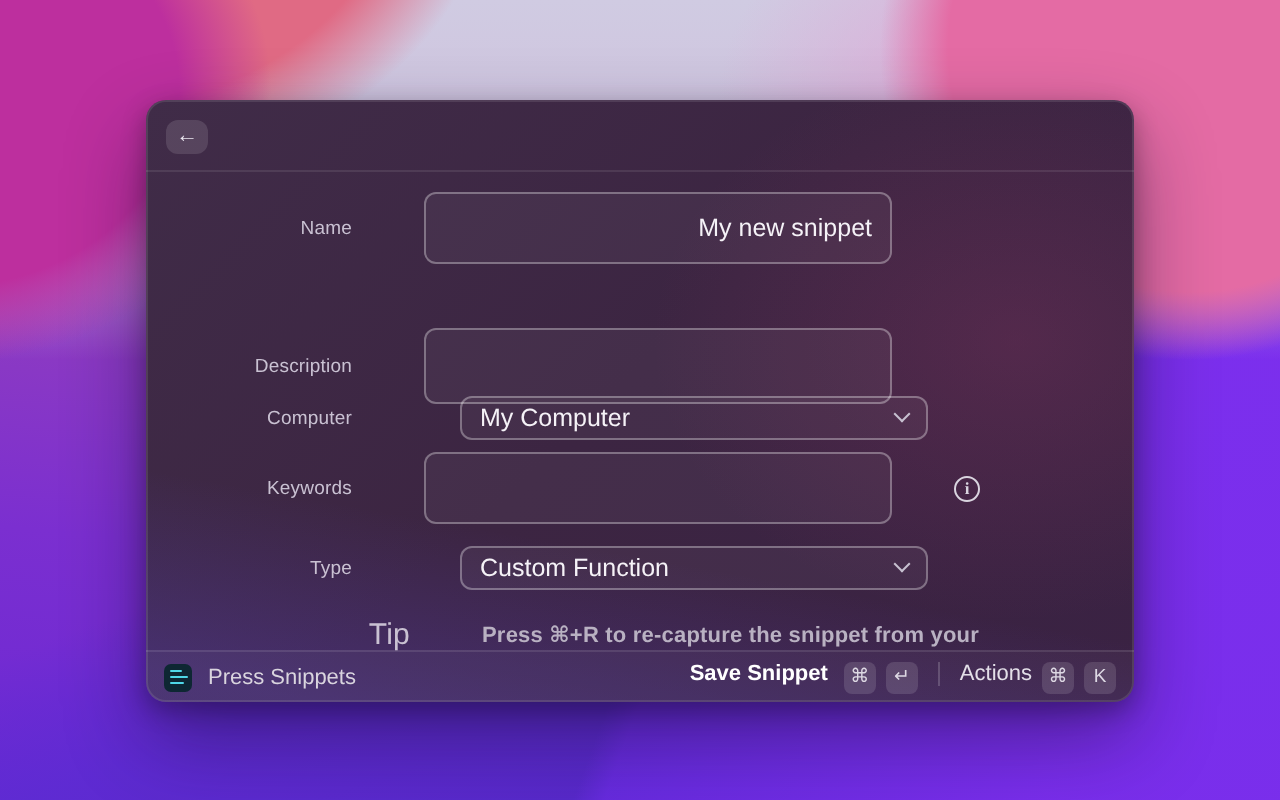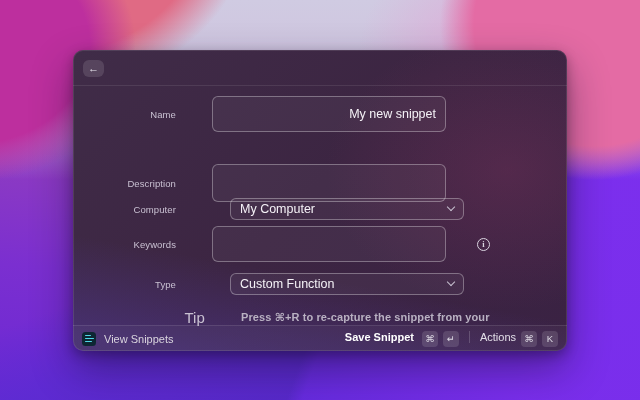--- a/index.html
+++ b/index.html
@@ -161,21 +161,21 @@
     <div class="tip-text">Press ⌘+R to re-capture the snippet from your</div>
   </div>
 
   <div class="footer">
     <div class="footer-left">
       <span class="snippets-icon">
         <i class="l1"></i>
           <i class="l2"></i>
           <i class="l3"></i>
       </span>
-      <span class="footer-label">View Snippets</span>
+      <span class="footer-label">Press Snippets</span>
     </div>
     <div class="footer-right">
       <span class="action-label primary">Save Snippet</span>
       <span class="key-chip">⌘</span>
       <span class="key-chip">↵</span>
       <span class="vdivider"></span>
       <span class="action-label">Actions</span>
       <span class="key-chip">⌘</span>
       <span class="key-chip">K</span>
     </div>

